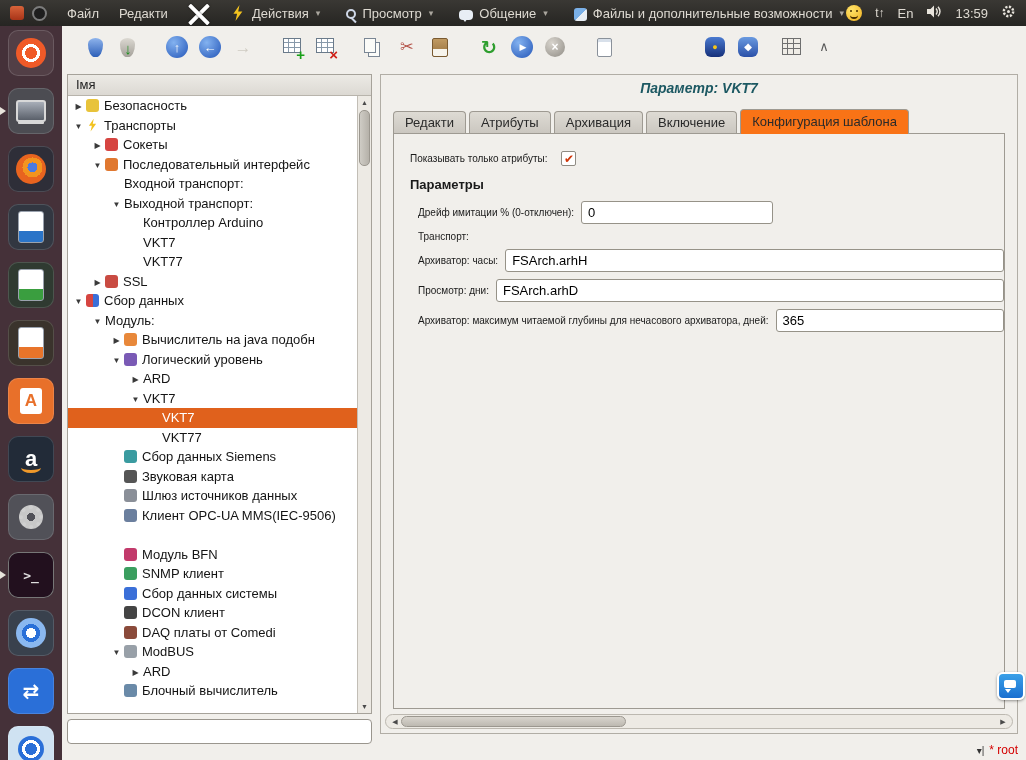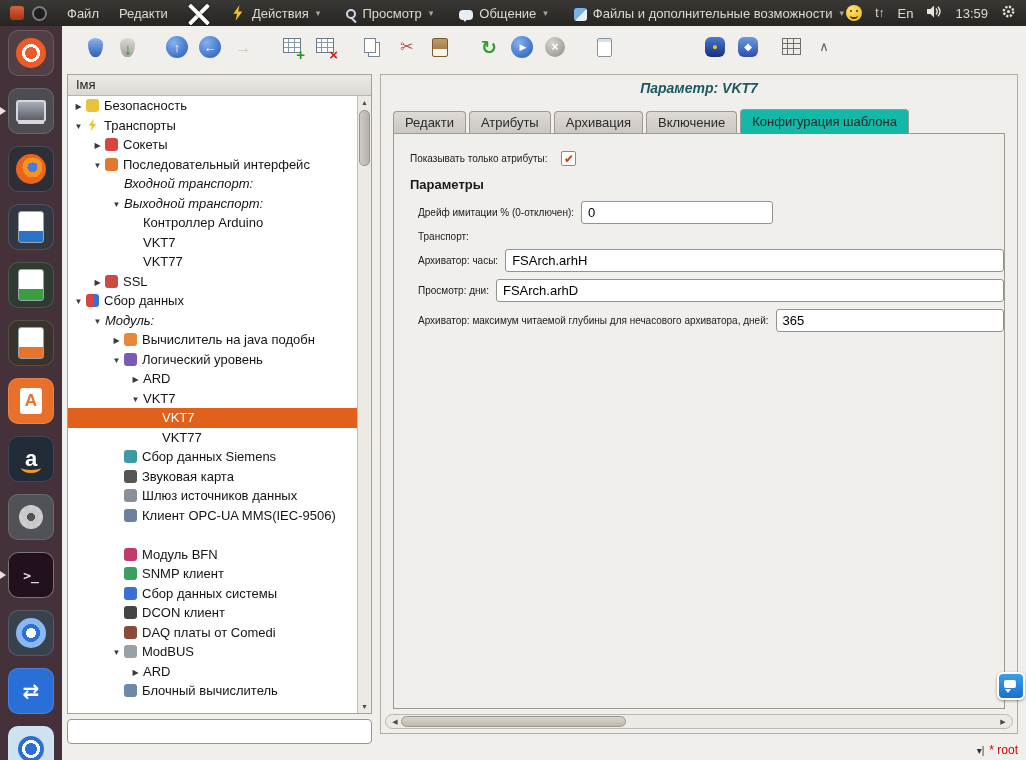--- a/index.html
+++ b/index.html
@@ -108,21 +108,21 @@
     background-image:linear-gradient(to right,transparent 0 4px,#6f6f6f 4px 5px,transparent 5px 10px,#6f6f6f 10px 11px,transparent 11px),
                      linear-gradient(to bottom,transparent 0 4px,#6f6f6f 4px 5px,transparent 5px 9px,#6f6f6f 9px 10px,transparent 10px)}
   .tb-collapse .g{color:#5a5a5a;font-size:13px}
 
   
   .leftpanel{position:absolute;left:67px;top:74px;width:305px;height:640px;background:#fff;border:1px solid #a6a29a;box-sizing:border-box}
   .thead{height:20px;line-height:20px;background:linear-gradient(#eceae5,#dcd9d3);border-bottom:1px solid #b8b4ac;font-size:13px;color:#222;padding-left:8px}
   .treebody{position:absolute;left:0;top:21px;right:13px;bottom:0;overflow:hidden;font-size:13px;color:#141414}
   .trow{--d:1;height:19.5px;line-height:19.5px;white-space:nowrap;padding-left:calc((var(--d) - 1)*19px + 3px);cursor:default}
   .trow.wrap{height:39px;white-space:normal}
-  .trow.italic{font-style:italic}
+  .trow.italic{}
   .trow.selected{background:#e0611c;color:#fff}
   .exp{display:inline-block;width:15px;font-size:8px;color:#3a3a3a;text-align:center;vertical-align:1px}
   .trow.selected .exp{color:#fff}
   .ic{display:inline-block;width:13px;height:13px;border-radius:3px;margin-right:5px;vertical-align:-2px}
   .ic-sec{background:#e8c33a}.ic-lightning{background:#f2c21f;clip-path:polygon(60% 0,22% 55%,45% 55%,35% 100%,78% 40%,52% 40%)}
   .ic-sock{background:#d64541}.ic-serial{background:#e07830}.ic-ssl{background:#c94b42}
   .ic-proto{background:#d8b36a}.ic-daq{background:linear-gradient(90deg,#d64541 50%,#3a6fd8 50%)}
   .ic-java{background:#e8883a}.ic-logic{background:#7a5ab5}.ic-siemens{background:#3a9ba0}
   .ic-sound{background:#555}.ic-gate{background:#8a8f98}.ic-opcua{background:#6b7f9e}
   .ic-bfn{background:#c23a6b}.ic-snmp{background:#3a9e5f}.ic-sys{background:#3a6fd8}
@@ -133,21 +133,21 @@
   .sthumb{position:absolute;left:1px;right:1px;top:14px;height:54px;background:linear-gradient(90deg,#cfccc5,#b5b1a9);border:1px solid #9b978f;border-radius:5px}
   .filter{position:absolute;left:67px;top:719px;width:305px;height:25px}
   .filter input{width:100%;height:100%;border:1px solid #9a968e;border-radius:4px;background:#fff;box-sizing:border-box;padding:0 8px;font:13px "Liberation Sans",sans-serif}
 
   
   .rightframe{position:absolute;left:380px;top:74px;width:638px;height:660px;border:1px solid #b1ada5;background:#f1efeb;box-sizing:border-box}
   .ptitle{position:absolute;top:5px;left:0;right:0;text-align:center;font-size:14px;font-weight:bold;font-style:italic;color:#1c5862}
   .tabsbar{position:absolute;left:12px;right:12px;top:33px;height:25px;display:flex;align-items:flex-end;z-index:2}
   .tab{height:21px;line-height:21px;padding:0 11px;font-size:13px;color:#2a2a2a;background:linear-gradient(#dedbd4,#cbc7c0);
     border:1px solid #9e9a92;border-bottom:none;border-radius:4px 4px 0 0;margin-right:3px;white-space:nowrap;cursor:default}
-  .tab.active{background:#14b8a6;height:24px;line-height:24px;position:relative;z-index:3;margin-bottom:-1px}
+  .tab.active{background:#f97316;height:24px;line-height:24px;position:relative;z-index:3;margin-bottom:-1px}
   .pane{position:absolute;left:12px;right:12px;top:58px;bottom:24px;border:1px solid #9e9a92;background:#f1efeb;overflow:hidden;
     padding:14px 0 0 16px;box-sizing:border-box;z-index:1}
   .cbrow{display:flex;align-items:center;height:20px;margin-bottom:9px;font-size:13px}
   .cb{width:15px;height:15px;border:1px solid #8f8b83;border-radius:2px;background:#fff;margin-left:7px;font-size:12px;line-height:14px;text-align:center;color:#d03508;font-weight:bold;box-sizing:border-box}
   .section{font-size:13px;font-weight:bold;margin:2px 0 9px 0}
   .fields{padding-left:8px}
   .frow{display:flex;align-items:center;margin-bottom:7px}
   .flabel{font-size:10px;margin-right:7px;white-space:nowrap}
   .fin{flex:1 1 auto;min-width:46px;height:23px;border:1px solid #969288;border-radius:3px;padding:0 6px;font:13px "Liberation Sans",sans-serif;background:#fff;box-sizing:border-box}
   .frow.short .fin{flex:0 0 192px}

